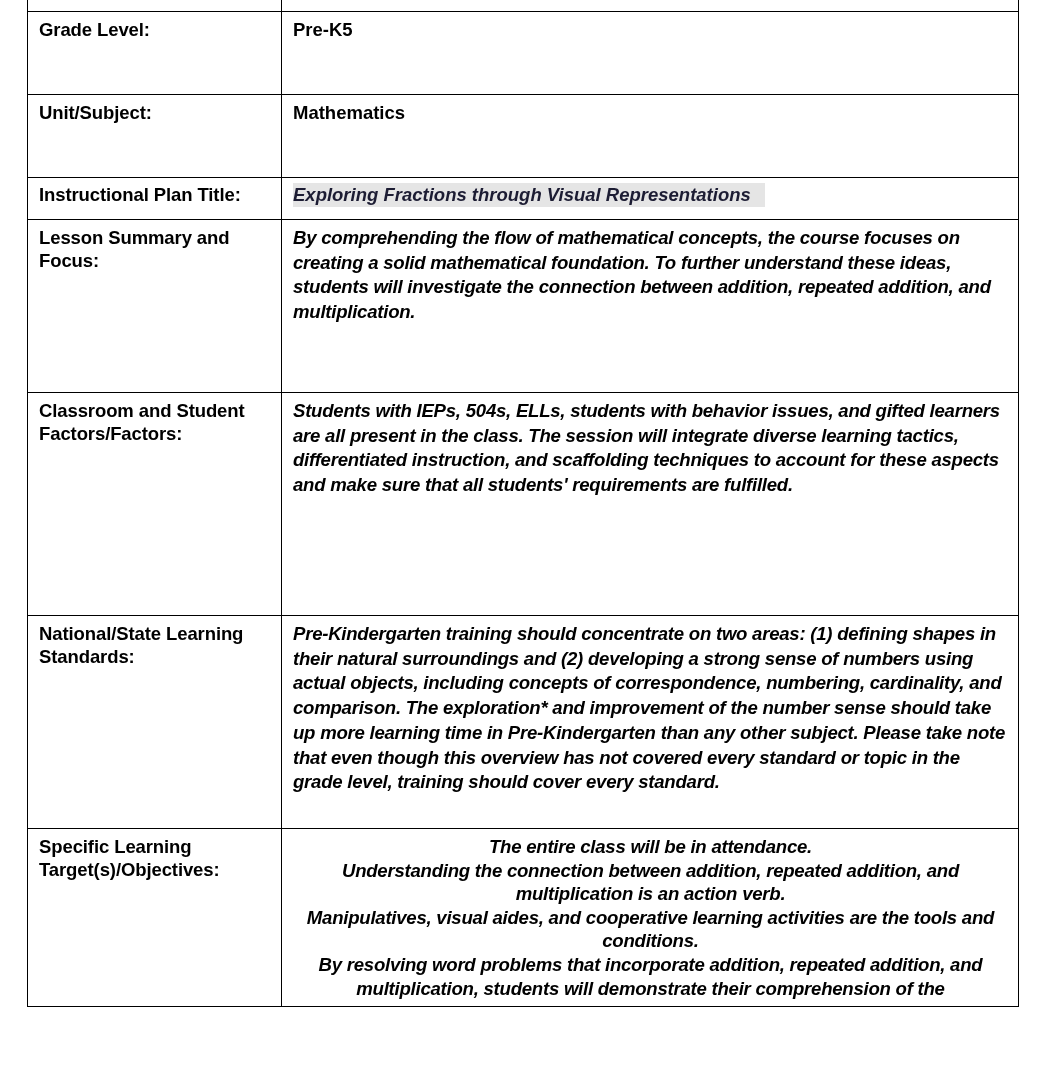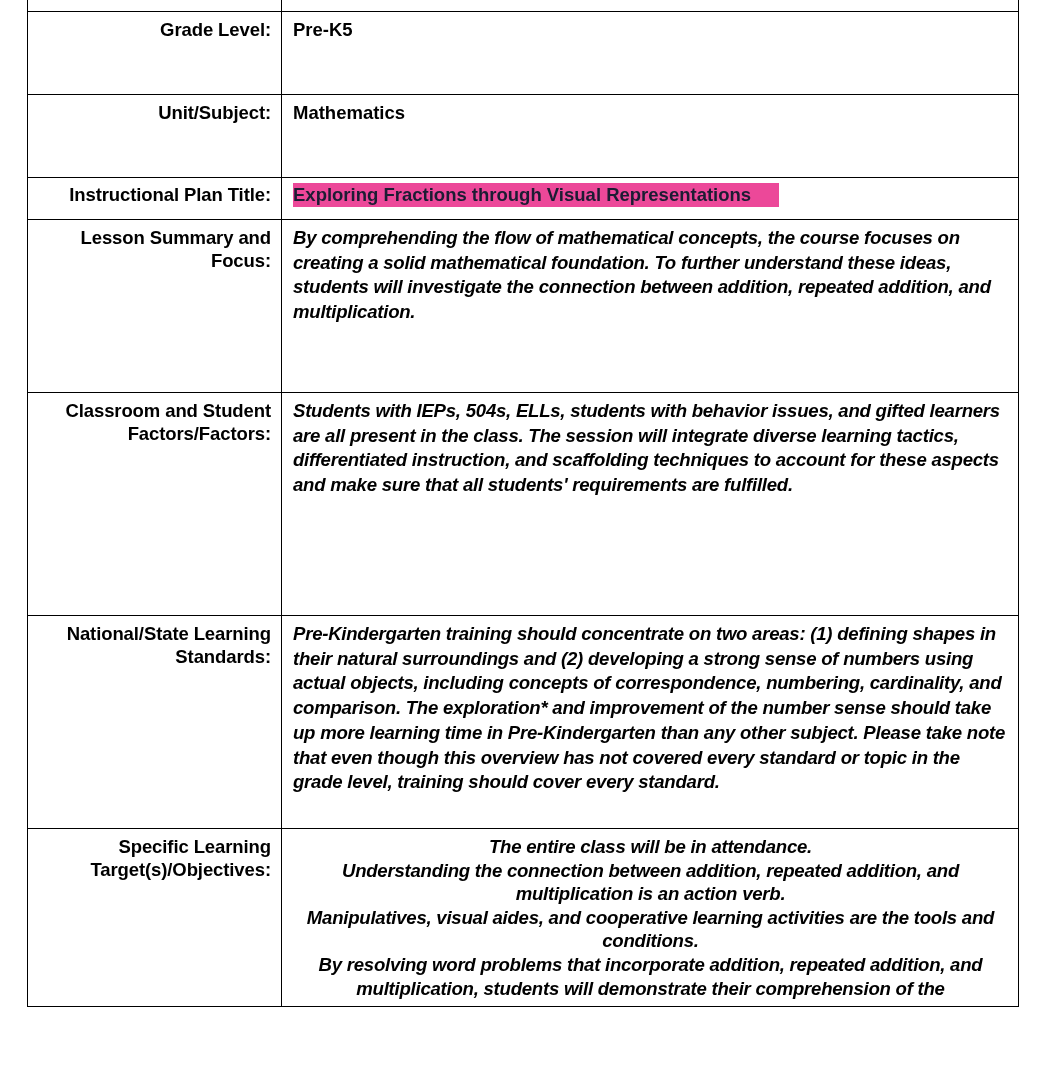--- a/index.html
+++ b/index.html
@@ -42,21 +42,20 @@
   
   col.c-label { width: 254px; }
   col.c-value { width: 737px; }
 
   .label-cell {
     font-weight: bold;
     font-size: 18.5px;
     line-height: 1.27;
     letter-spacing: -0.1px;
     color: #000000;
-    text-align: right;
   }
 
   .value-cell {
     font-weight: bold;
     font-size: 18.5px;
     line-height: 1.27;
     color: #000000;
   }
 
   
@@ -77,24 +76,25 @@
     font-style: italic;
     font-weight: bold;
     font-size: 18.6px;
     line-height: 1.27;
     letter-spacing: -0.25px;
   }
   .value-cell.objectives p { margin: 0; text-align: center; }
 
   
   .hl {
-    background: #ec4899;
+    background: #e5e5e5;
     color: #1c1c33;
-    padding: 1px 28px 2px 0;
+    padding: 1px 14px 2px 0;
     box-decoration-break: clone;
+    font-style: italic;
     -webkit-box-decoration-break: clone;
   }
 
   
   .r-top     td { height: 20px; padding-top: 0; padding-bottom: 0; }
   .r-grade   td { height: 70px; }
   .r-date    td { height: 70px; }
   .r-unit    td { height: 70px; }
   .r-title   td { height: 30px; padding-top: 5px; }
   .r-summary td { height: 160px; }

